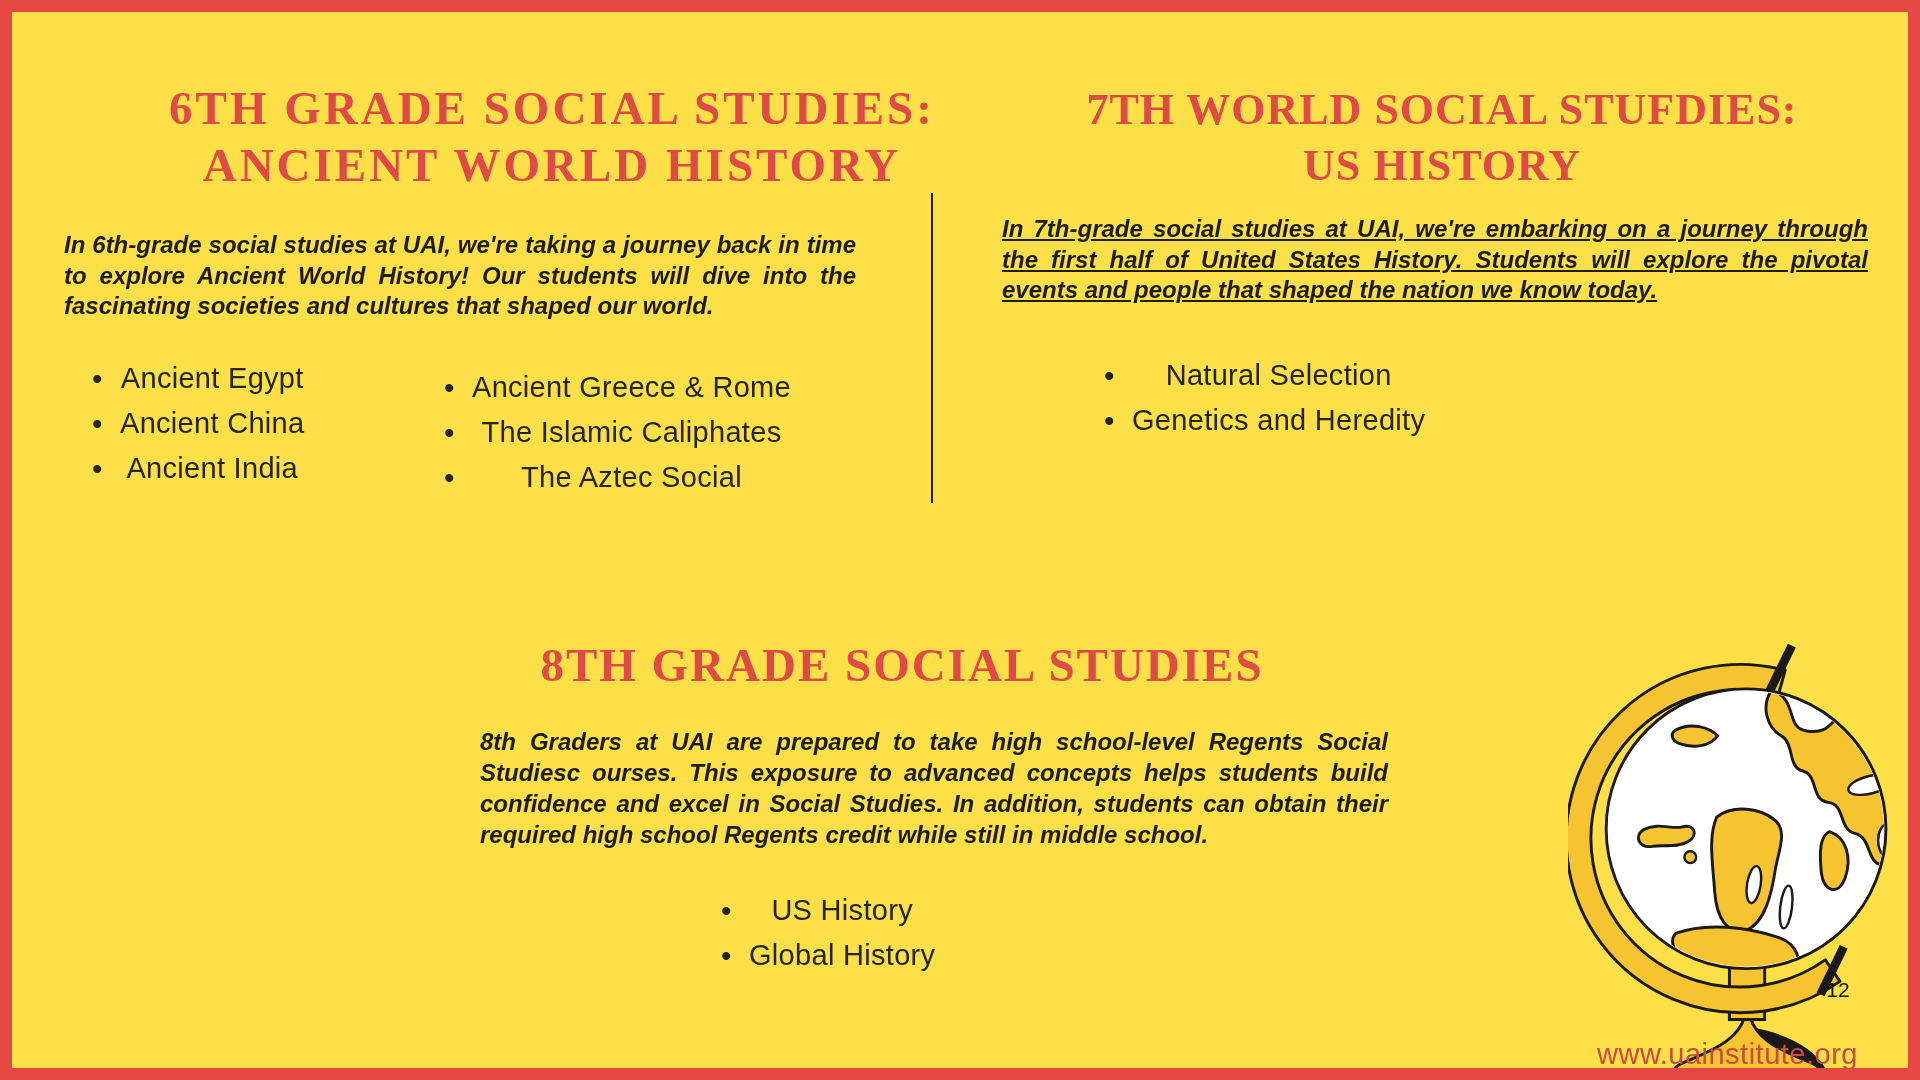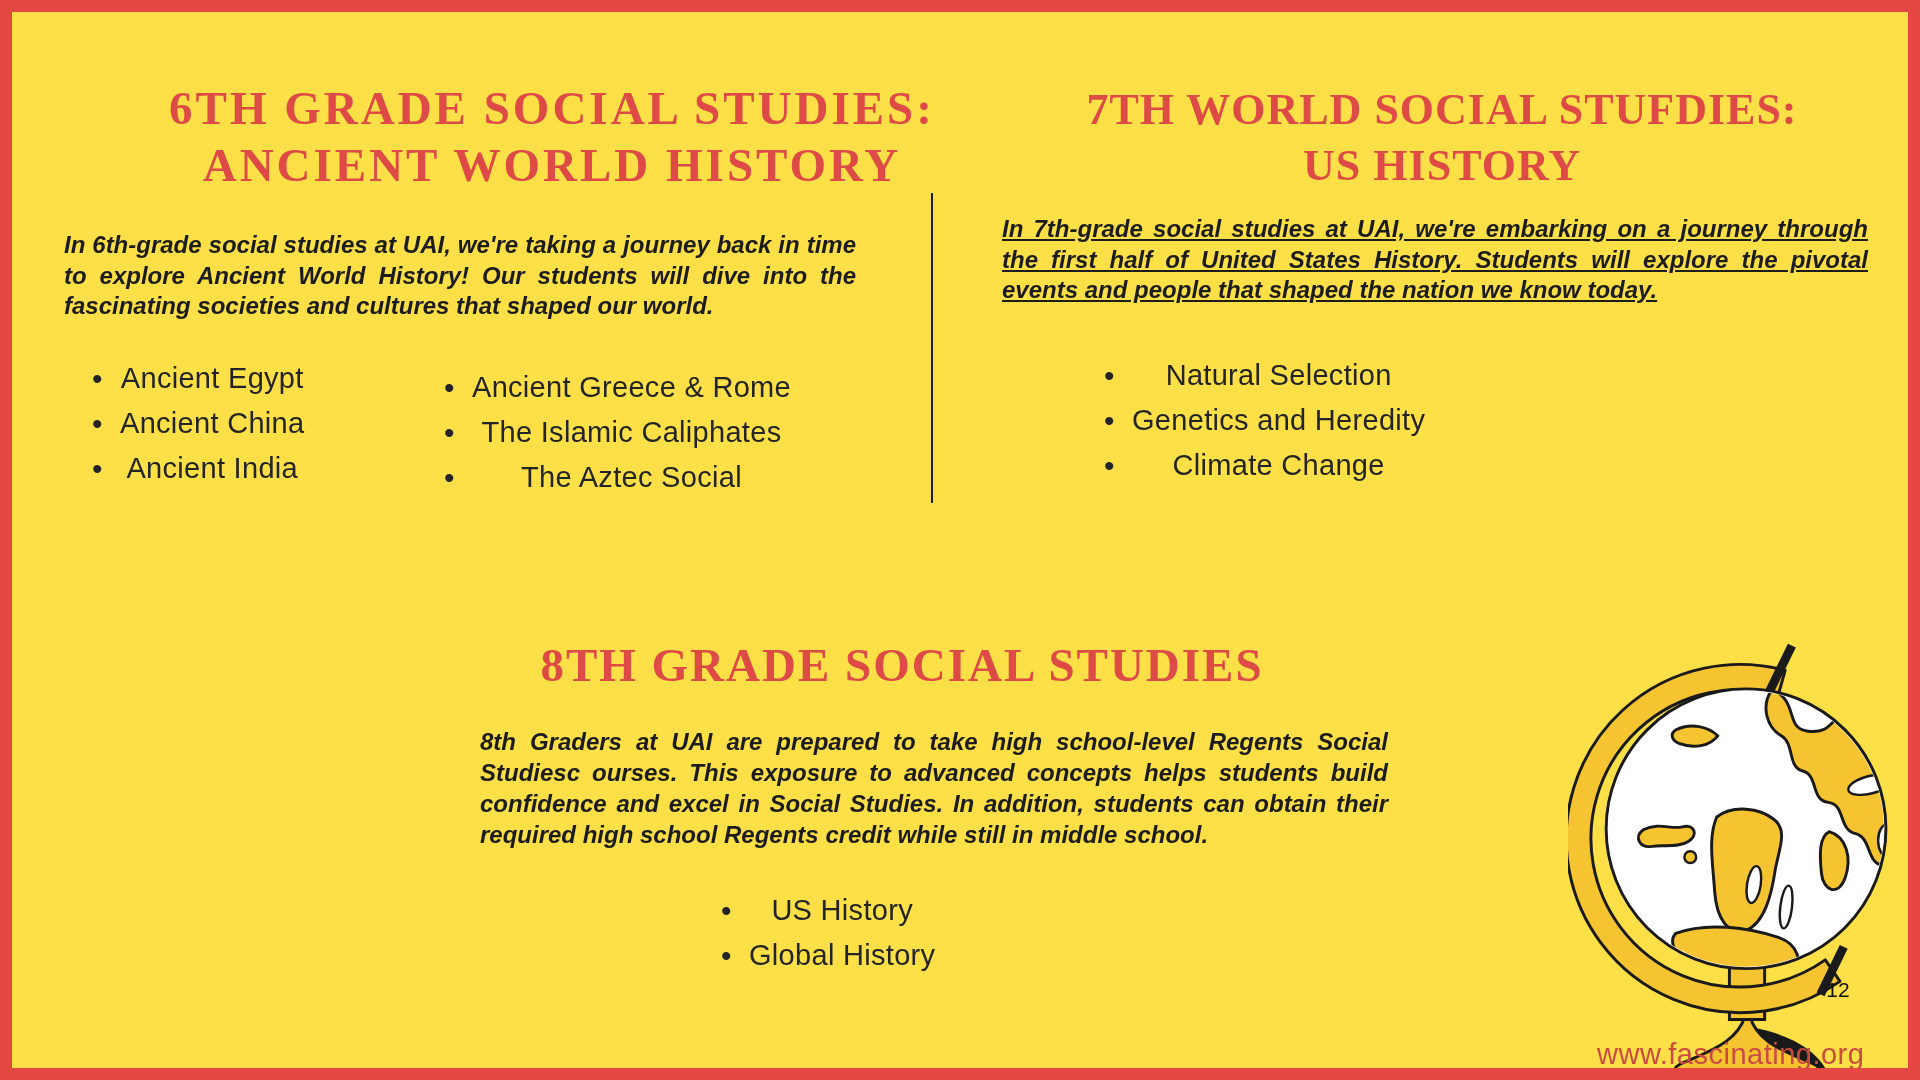--- a/index.html
+++ b/index.html
@@ -120,21 +120,20 @@
   <div class="divider"></div>
 
   <h1 class="title t7">
     <span class="tline">7TH WORLD SOCIAL STUFDIES:</span>
     <span class="tline">US HISTORY</span>
   </h1>
   <p class="para p7">In 7th-grade social studies at UAI, we're embarking on a journey through the first half of United States History. Students will explore the pivotal events and people that shaped the nation we know today.</p>
   <ul class="blist l7">
     <li><span class="blt"></span><span>Natural Selection</span></li>
     <li><span class="blt"></span><span>Genetics and Heredity</span></li>
-    <li><span class="blt"></span><span>Climate Change</span></li>
   </ul>
 
   <h1 class="title t8">
     <span class="tline">8TH GRADE SOCIAL STUDIES</span>
   </h1>
   <p class="para p8">8th Graders at UAI are prepared to take high school-level Regents Social Studiesc ourses. This exposure to advanced concepts helps students build confidence and excel in Social Studies. In addition, students can obtain their required high school Regents credit while still in middle school.</p>
   <ul class="blist l8">
     <li><span class="blt"></span><span>US History</span></li>
     <li><span class="blt"></span><span>Global History</span></li>
   </ul>
@@ -176,15 +175,15 @@
       <path d="M 73,196 C 89,188 101,196 113,193 C 125,190 130,201 119,208 C 108,215 92,211 82,213 C 69,215 63,203 73,196 Z" fill="#f6c430" stroke="#1a1a1a" stroke-width="3"></path>
       <circle cx="121" cy="224" r="6" fill="#f6c430" stroke="#1a1a1a" stroke-width="2.5"></circle>
 
       <path d="M 106,94 C 122,86 140,91 149,100 C 141,111 124,113 110,108 C 102,105 100,98 106,94 Z" fill="#f6c430" stroke="#1a1a1a" stroke-width="3"></path>
 
       <path d="M 106,302 C 138,290 180,296 211,306 C 231,313 237,331 226,346 C 200,362 158,359 134,346 C 113,335 96,313 106,302 Z" fill="#f6c430" stroke="#1a1a1a" stroke-width="3" stroke-linejoin="round"></path>
     </g>
   </svg>
 
   <div class="page-num">12</div>
-  <a class="site-url" href="#">www.fascinating.org</a>
+  <a class="site-url" href="#">www.uainstitute.org</a>
 
 </div>
 
 </body></html>

